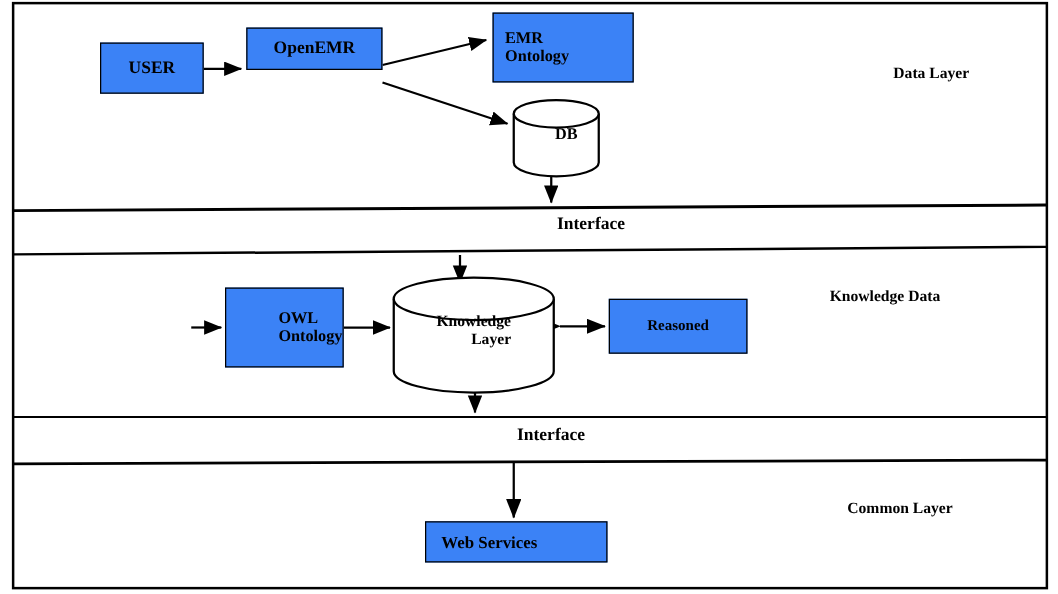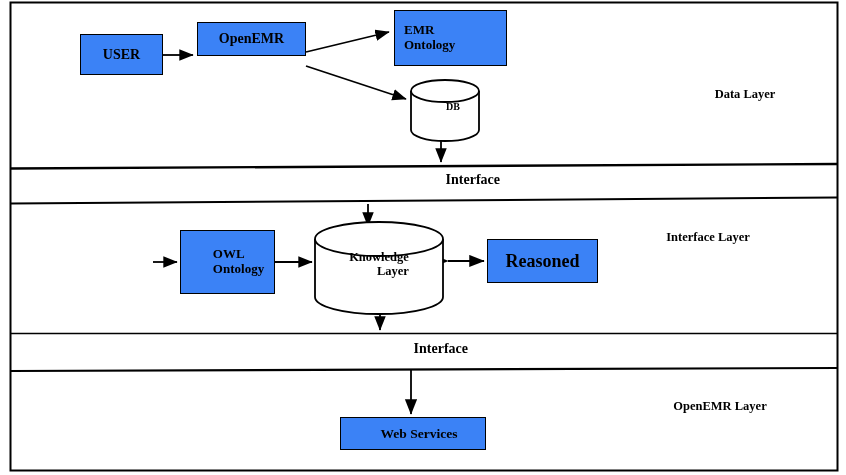--- a/index.html
+++ b/index.html
@@ -80,62 +80,62 @@
   </div>
 
   <div class="node boxnode" style="left:394px;top:10px;width:113px;height:56px;font-size:13px;
               justify-content:flex-start;padding-left:9px;text-align:left;">
     <div>
       <div>EMR</div>
       <div>Ontology</div>
     </div>
   </div>
 
-  <div class="node cylnode" style="left:411px;top:92px;width:84px;height:30px;font-size:10px;">
+  <div class="node cylnode" style="left:411px;top:92px;width:84px;height:30px;font-size:13px;">
     <span>DB</span>
   </div>
 
 
   <div class="node boxnode" style="left:180px;top:230px;width:95px;height:64px;font-size:13px;
-              justify-content:center;padding-left:22px;text-align:left;">
+              justify-content:flex-end;padding-left:22px;text-align:left;">
     <div>
       <div>OWL</div>
       <div>Ontology</div>
     </div>
   </div>
 
   <div class="node cylnode" style="left:315px;top:246px;width:128px;height:36px;font-size:12.5px;text-align:right;">
     <div>
       <div>Knowledge</div>
       <div>Layer</div>
     </div>
   </div>
 
-  <div class="node boxnode" style="left:487px;top:239px;width:111px;height:44px;font-size:18px;">
+  <div class="node boxnode" style="left:487px;top:239px;width:111px;height:44px;font-size:12px;">
     <span>Reasoned</span>
   </div>
 
   <div class="node boxnode" style="left:340px;top:417px;width:146px;height:33px;font-size:13.5px;
-              justify-content:center;padding-left:12px;text-align:left;">
+              justify-content:flex-start;padding-left:12px;text-align:left;">
     <span>Web Services</span>
   </div>
 
   <div class="bandlabel" style="left:396px;top:172px;width:104px;font-size:14px;">
     <span>Interface</span>
   </div>
 
   <div class="bandlabel" style="left:364px;top:341px;width:104px;font-size:14px;">
     <span>Interface</span>
   </div>
 
-  <div class="layerlabel" style="left:685px;top:51px;width:120px;font-size:12.5px;margin-top:36px;">
+  <div class="layerlabel" style="left:685px;top:51px;width:120px;font-size:12.5px;">
     <span>Data Layer</span>
   </div>
 
   <div class="layerlabel" style="left:640px;top:230px;width:136px;font-size:12.5px;">
-    <span>Interface Layer</span>
+    <span>Knowledge Data</span>
   </div>
 
   <div class="layerlabel" style="left:652px;top:399px;width:136px;font-size:12.5px;">
-    <span>OpenEMR Layer</span>
+    <span>Common Layer</span>
   </div>
 
 </div>
 
 </body></html>

